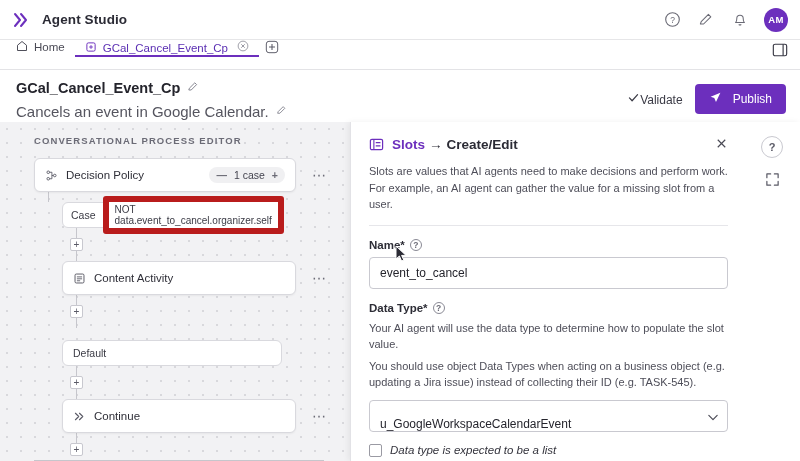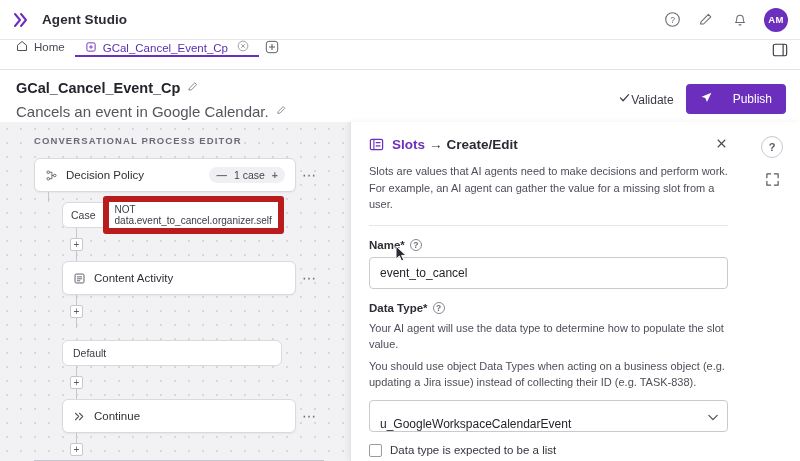--- a/index.html
+++ b/index.html
@@ -59,21 +59,21 @@
   .proc-title { font-size: 14.5px; font-weight: 700; color: #24242c; }
   .pencil { color: #7a7a86; }
   .subtitle-row { display: flex; align-items: center; gap: 7px; margin-top: 5px; }
   .proc-sub { font-size: 15px; color: #55555f; }
   .title-actions { position: absolute; right: 14px; top: 14px; display: flex; align-items: center; gap: 12px; }
   .validate {
     display: flex; align-items: flex-end; 
     font-size: 12px; color: #3a3a45; cursor: pointer;
   }
   .publish {
-    display: flex; align-items: center; gap: 20px;
+    display: flex; align-items: center; gap: 11px;
     background: #6c2fbd; color: #fff; font-size: 12px; font-weight: 500;
     border: none; border-radius: 4px; padding: 7px 14px; cursor: pointer;
   }
 
   
   .canvas {
     position: absolute; left: 0; top: 122px; right: 0; bottom: 0;
     background: #f2f2f4;
     background-image: radial-gradient(#d8d8dc 1px, transparent 1px);
     background-size: 14px 14px;
@@ -85,21 +85,21 @@
   }
   .flow { position: absolute; left: 34px; top: 36px; width: 300px; }
 
   .node {
     background: #fff; border: 1px solid #d9d9de; border-radius: 6px;
     height: 34px; display: flex; align-items: center; padding: 0 10px;
     font-size: 11.5px; color: #2f2f38;
     box-shadow: 0 1px 2px rgba(0,0,0,.05);
   }
   .node .n-ico { margin-right: 8px; color: #5a5a66; display: flex; }
-  .node-row { display: flex; align-items: center; gap: 6px; }
+  .node-row { display: flex; align-items: center; gap: 16px; }
   .node-row .dots { color: #6b6b76; font-size: 14px; letter-spacing: 1px; cursor: pointer; }
   .pill {
     margin-left: auto; display: flex; align-items: center; gap: 7px;
     background: #f0f0f2; border-radius: 11px; padding: 2px 7px;
     font-size: 10.5px; color: #44444f;
   }
   .pill .sgn { color: #6b6b76; font-weight: 600; cursor: pointer; }
   .case-box {
     margin-left: 28px; background: #fff; border: 1px solid #d9d9de; border-radius: 6px;
     height: 26px; display: flex; align-items: center; padding: 0 8px; font-size: 10.5px;
@@ -158,21 +158,21 @@
     background: #fff;
   }
   .help-text { font-size: 11px; color: #4e4e59; line-height: 1.5; margin: 5px 0 0; }
   .select-wrap { position: relative; margin-top: 9px; }
   .select-box {
     width: 100%; height: 32px; border: 1px solid #c9c9d0; border-radius: 4px;
     display: flex; align-items: flex-end; padding: 0 28px 0 10px;
     font-size: 12px; color: #25252d; background: #fff; cursor: pointer;
   }
   .caret { position: absolute; right: 10px; top: 13px; color: #4a4a55; font-size: 9px; }
-  .checkrow { display: flex; align-items: center; gap: 8px; margin-top: 12px; }
+  .checkrow { display: flex; align-items: center; gap: 8px; margin-top: 12px; font-style: italic; }
   .checkbox {
     width: 13px; height: 13px; border: 1px solid #9a9aa3; border-radius: 2px; background: #fff;
     cursor: pointer;
   }
   .checkrow span { font-size: 11.5px; color: #34343d; }
   .cursor-arrow { position: absolute; left: 44px; top: 123px; }
 
   .side-circle {
     width: 22px; height: 22px; border-radius: 50%; border: 1px solid #c9c9d0;
     color: #5a5a66; font-size: 11px; font-weight: 700;
@@ -401,21 +401,21 @@
         <span>Name*</span>
         <span class="qmark">?</span>
       </div>
       <input class="text-input" value="event_to_cancel" style="">
 
       <div class="field-label">
         <span>Data Type*</span>
         <span class="qmark">?</span>
       </div>
       <p class="help-text">Your AI agent will use the data type to determine how to populate the slot value.</p>
-      <p class="help-text">You should use object Data Types when acting on a business object (e.g. updating a Jira issue) instead of collecting their ID (e.g. TASK-838).</p>
+      <p class="help-text">You should use object Data Types when acting on a business object (e.g. updating a Jira issue) instead of collecting their ID (e.g. TASK-545).</p>
 
       <div class="select-wrap">
         <div class="select-box">
           <span>u_GoogleWorkspaceCalendarEvent</span>
         </div>
         <span class="caret">
           <svg width="10" height="7" viewBox="0 0 12 8">
               <path d="M1 1.5 L6 6.5 L11 1.5" stroke="#4a4a55" stroke-width="1.4" fill="none" stroke-linecap="round" stroke-linejoin="round"></path>
             </svg>
         </span>

